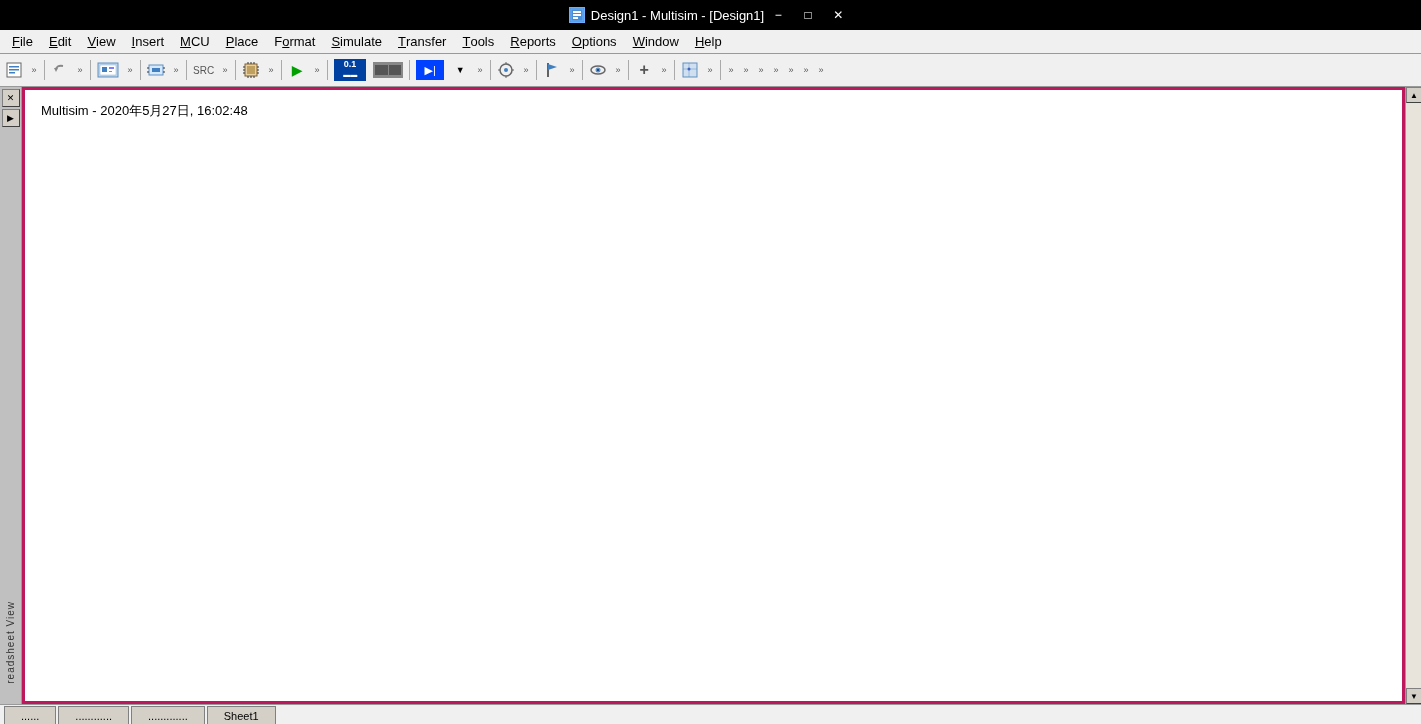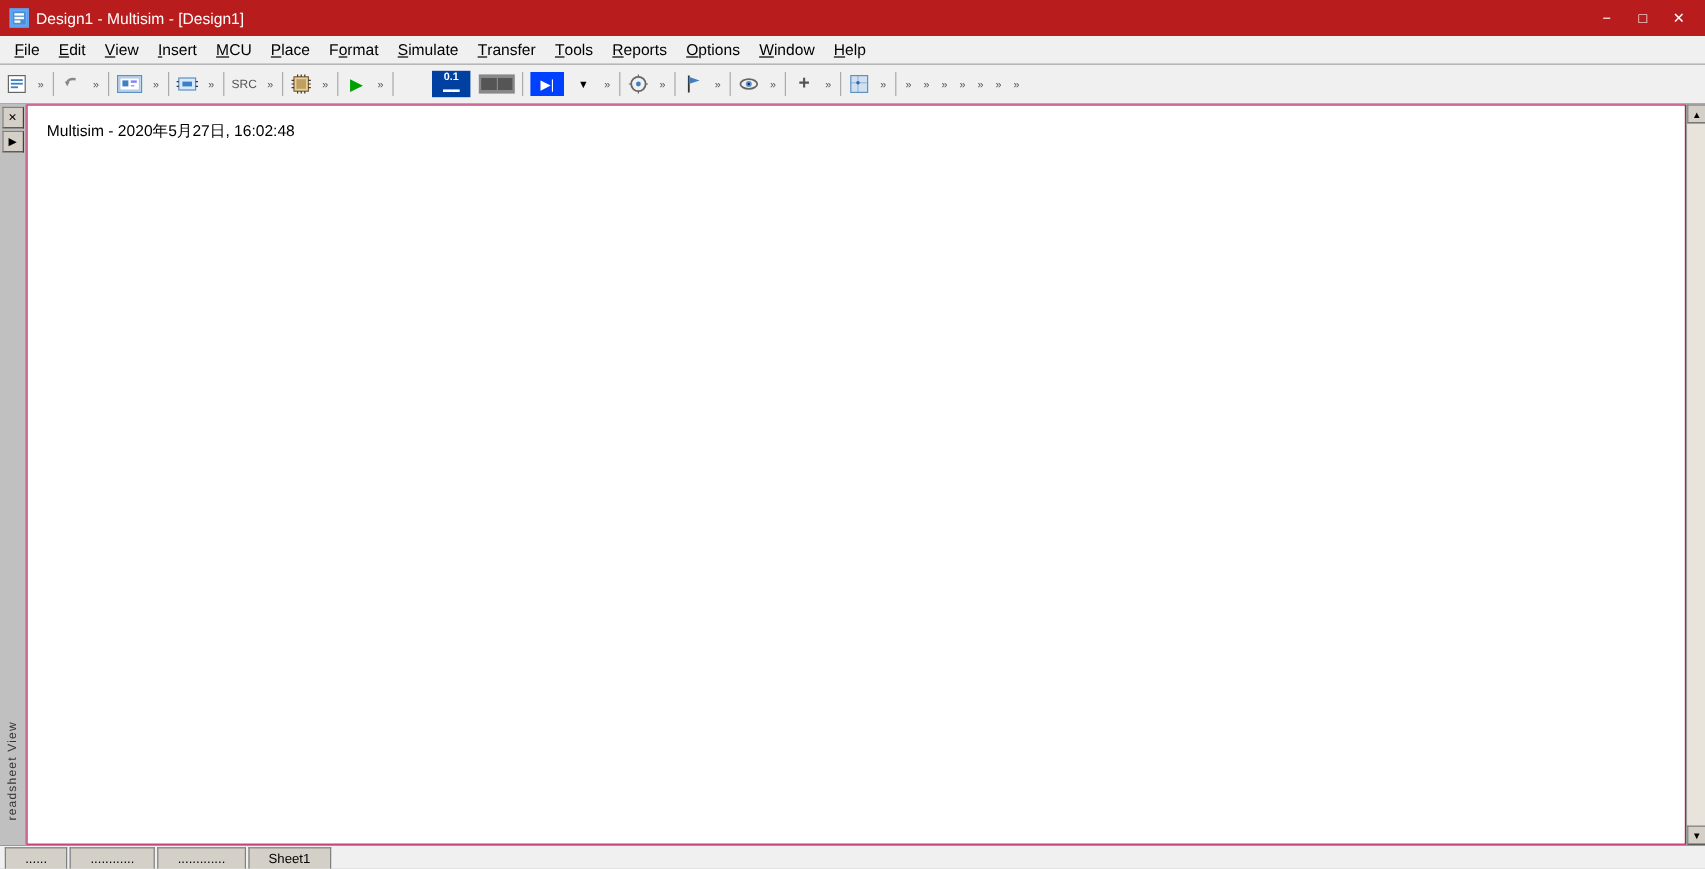--- a/index.html
+++ b/index.html
@@ -10,22 +10,22 @@
       font-family: 'Segoe UI', Tahoma, Arial, sans-serif;
       font-size: 13px;
       overflow: hidden;
       user-select: none;
     }
 
     
     .title-bar {
       display: flex;
       align-items: center;
-      justify-content: space-between;
-      background: #b91c1c;
+      justify-content: center;
+      background: #000000;
       color: white;
       height: 30px;
       padding: 0 8px;
     }
     .title-bar-left {
       display: flex;
       align-items: center;
       gap: 6px;
     }
     .title-icon {
@@ -132,21 +132,20 @@
       color: #00a000;
       font-size: 14px;
     }
     .tb-blue-box {
       background: #0040a0;
       color: white;
       font-size: 9px;
       font-weight: bold;
       padding: 1px 3px;
       min-width: 32px;
-      margin-left: 26px;
     }
     .tb-gray-box {
       background: #888;
       min-width: 30px;
       height: 16px;
       display: flex;
       align-items: center;
       gap: 1px;
       padding: 0 2px;
     }
@@ -196,21 +195,21 @@
       align-items: center;
       justify-content: center;
       font-size: 10px;
       cursor: pointer;
     }
 
     
     .doc-area {
       flex: 1;
       background: white;
-      border: 1px solid #be185d;
+      border: 3px solid #be185d;
       position: relative;
       overflow: hidden;
     }
     .doc-content {
       padding: 12px 16px;
       font-size: 13px;
       color: #000;
     }
 
     

